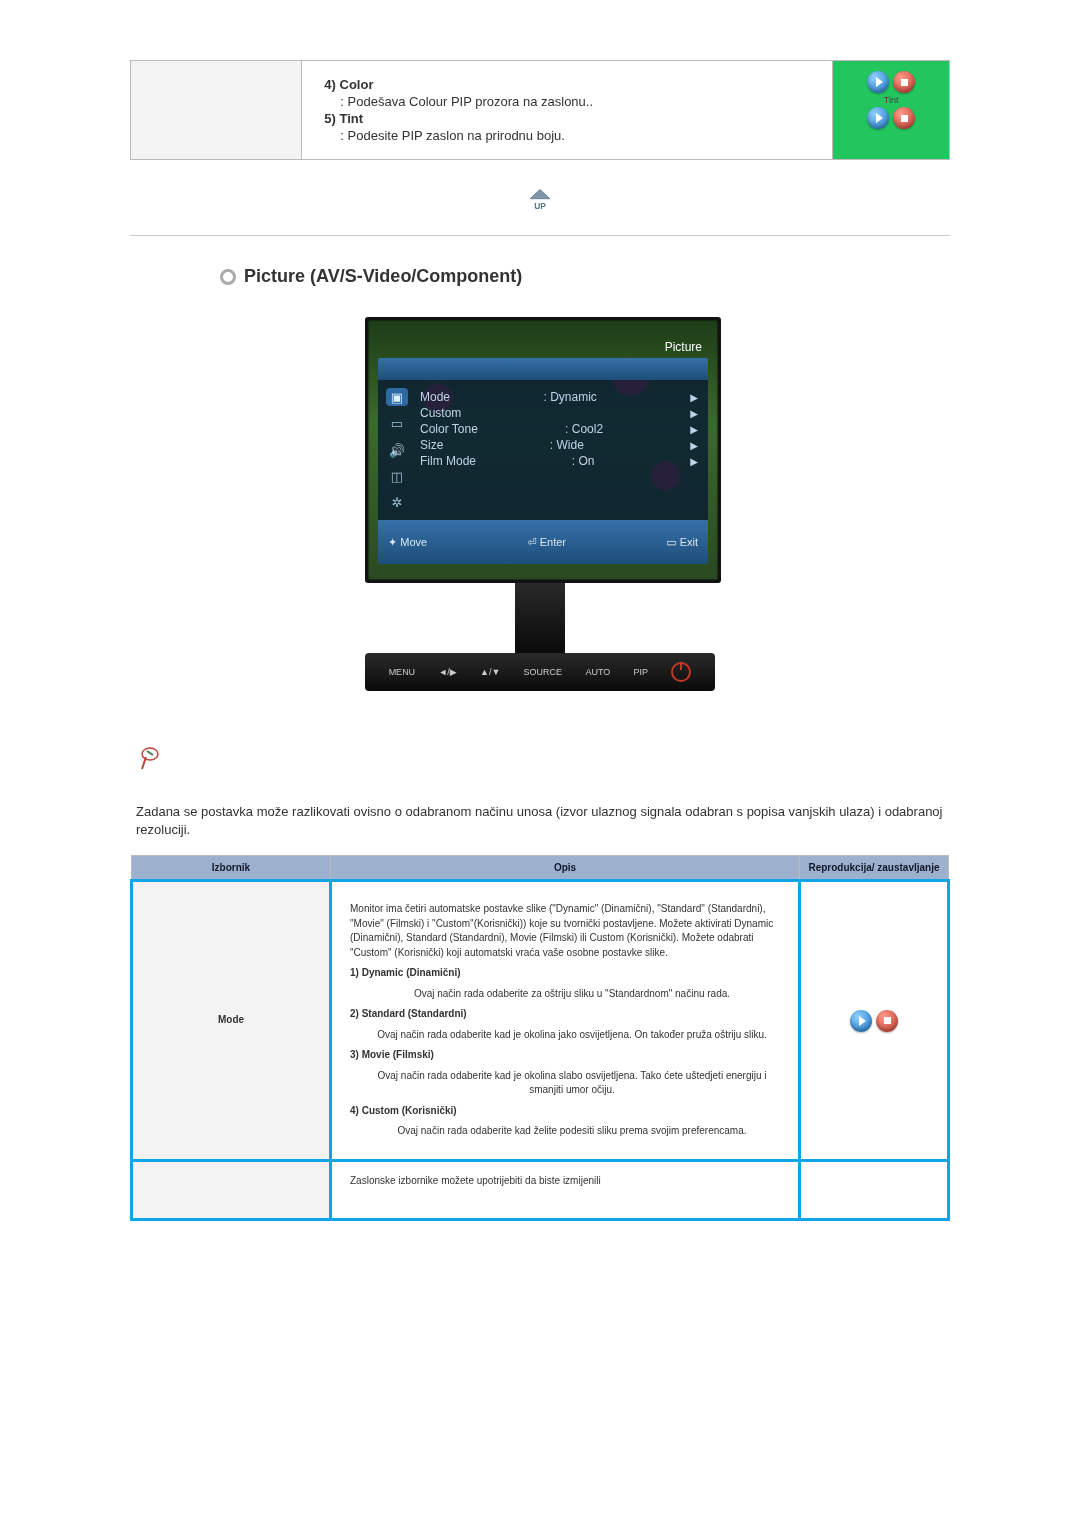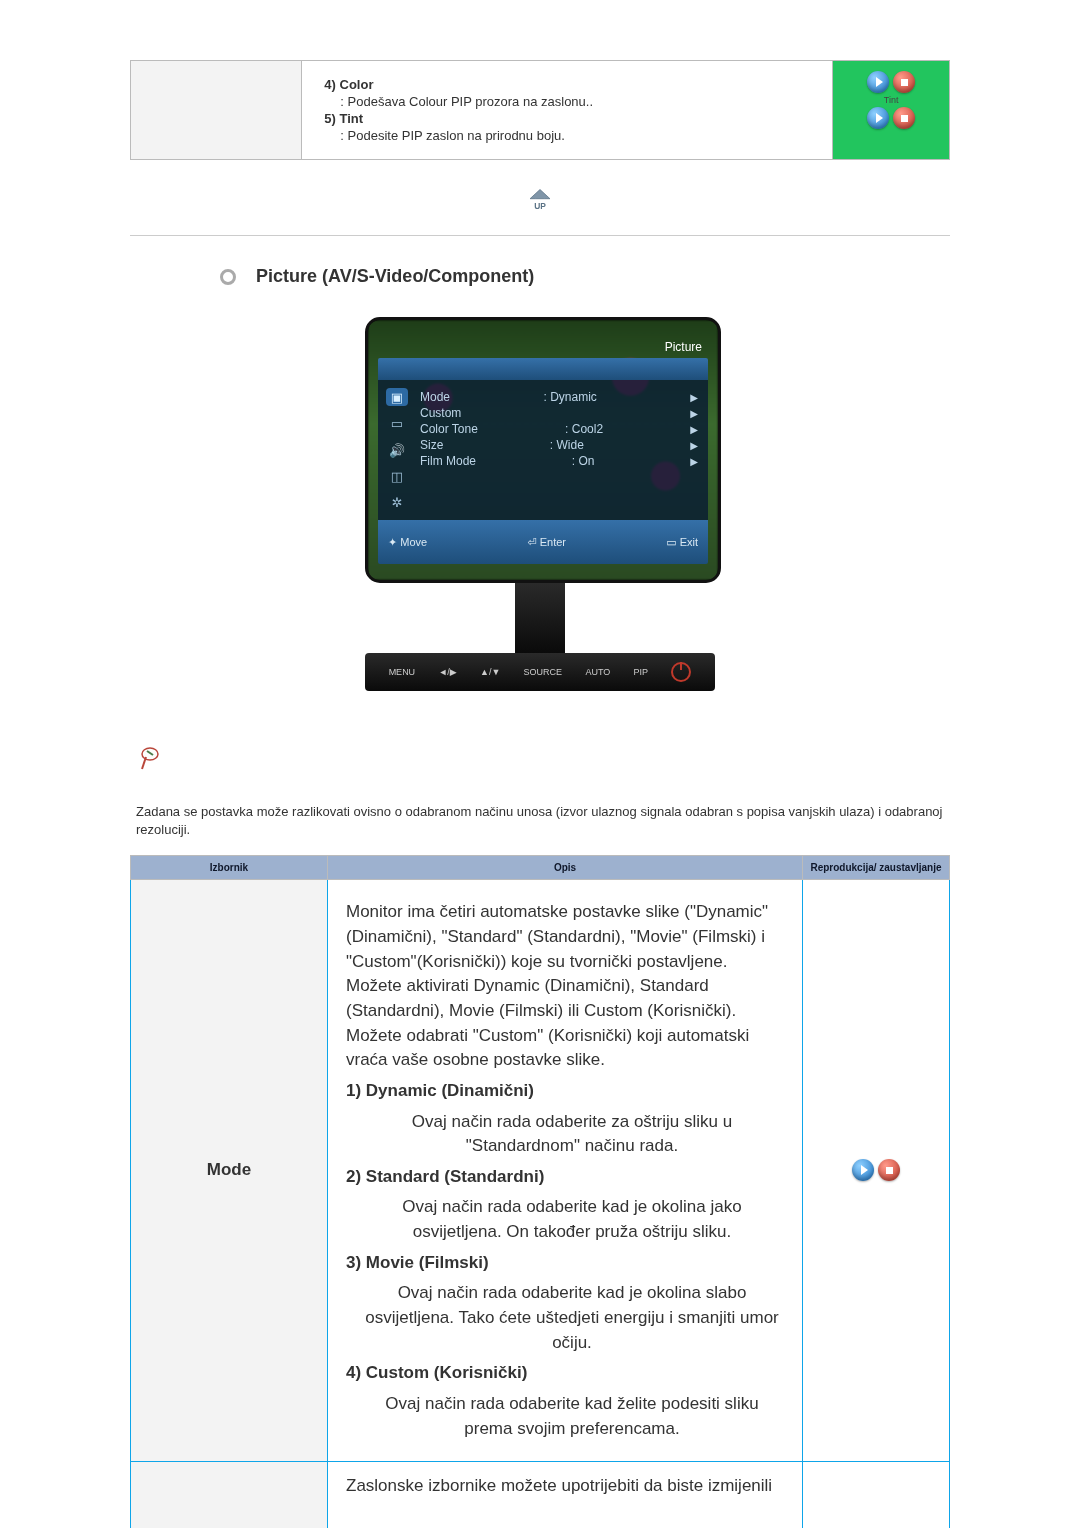--- a/index.html
+++ b/index.html
@@ -64,21 +64,21 @@
   }
 
   
   .section-title {
     font-size: 18px;
     font-weight: bold;
     color: #333;
     margin: 6px 0 30px 90px;
     display: flex;
     align-items: center;
-    gap: 20px;
+    gap: 8px;
   }
   .ring-bullet {
     display: inline-block;
     width: 10px;
     height: 10px;
     border: 3px solid #aaa;
     border-radius: 50%;
     flex: none;
   }
 
@@ -89,21 +89,21 @@
     margin-bottom: 50px;
   }
   .monitor {
     width: 350px;
   }
   .screen {
     width: 350px;
     height: 260px;
     background: #000;
     border: 3px solid #111;
-    border-radius: 15px;
+    border-radius: 3px;
     position: relative;
     overflow: hidden;
   }
   .bg-flowers {
     position: absolute;
     inset: 0;
     background:
       radial-gradient(circle at 20% 30%, #c82b6d 0 14px, transparent 15px),
       radial-gradient(circle at 75% 22%, #c82b6d 0 18px, transparent 19px),
       radial-gradient(circle at 85% 60%, #c82b6d 0 14px, transparent 15px),
@@ -243,24 +243,24 @@
   .desc-table th {
     background: #9db1cf;
     color: #0f172a;
     font-weight: bold;
     font-size: 10px;
     padding: 6px 4px;
     border: 1px solid #bbb;
     text-align: center;
   }
   .desc-table td {
-    border: 1px solid #0ea5e9;
+    border: 3px solid #0ea5e9;
     padding: 14px 18px;
     vertical-align: middle;
-    font-size: 17px;
+    font-size: 10px;
     line-height: 1.45;
     background: #fff;
   }
   .col-menu {
     width: 160px;
     text-align: center;
     font-weight: bold;
     background: #f3f3f3 !important;
   }
   .col-play {

